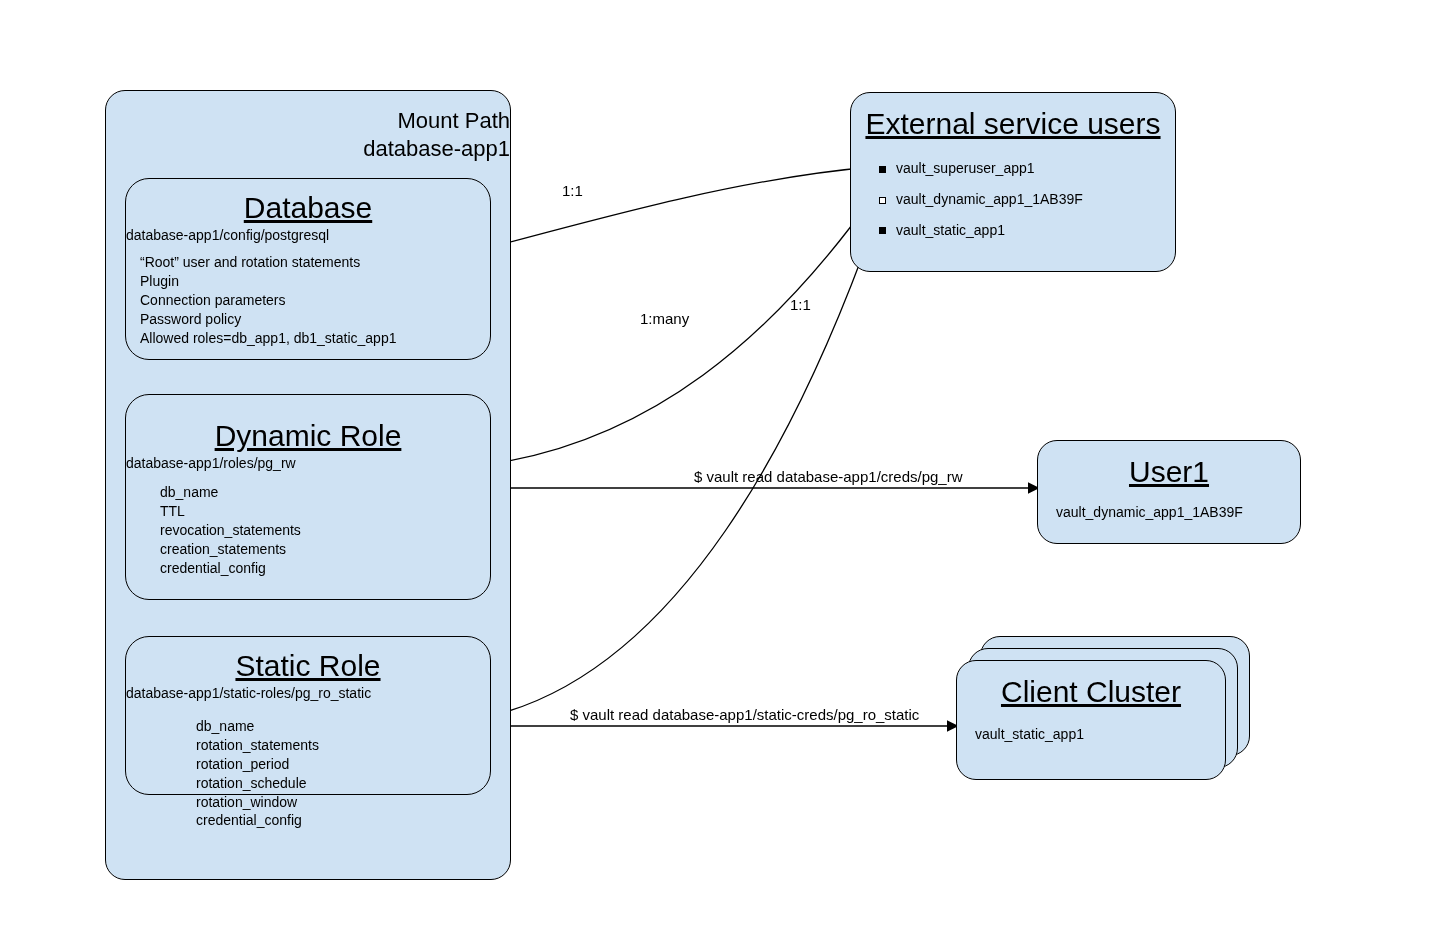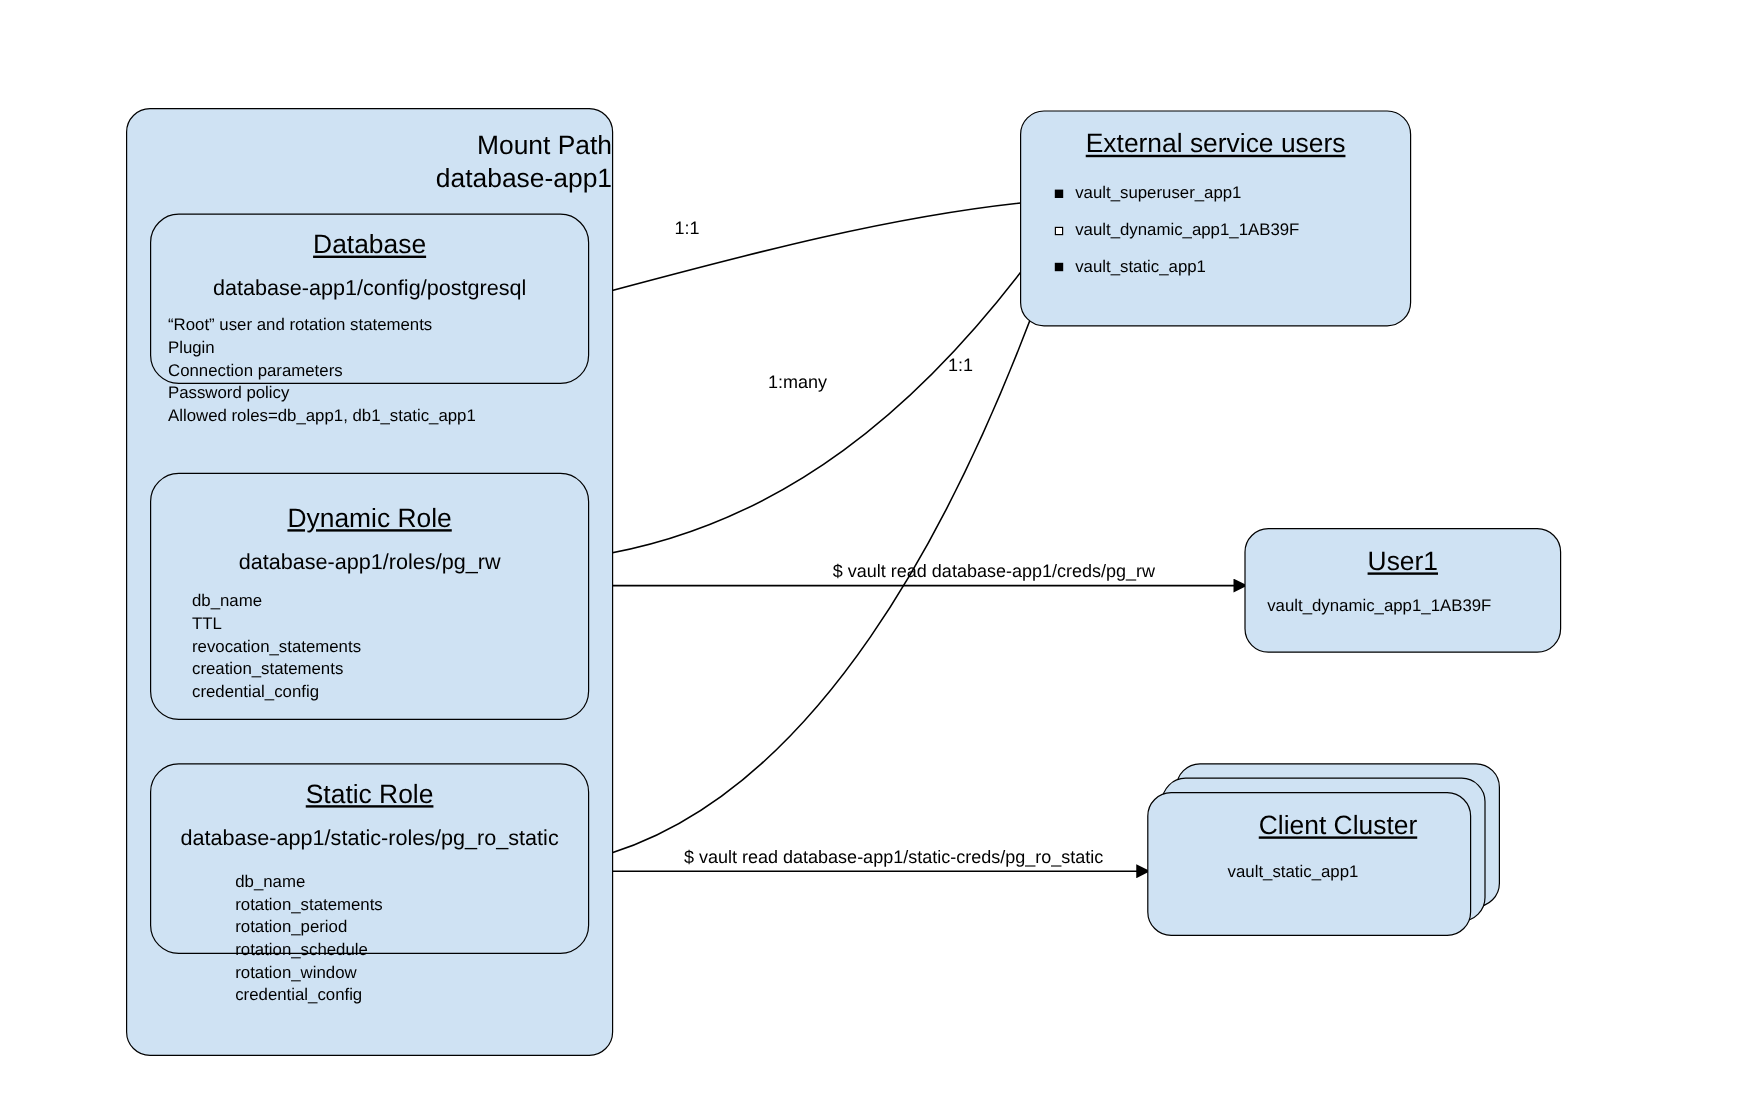--- a/index.html
+++ b/index.html
@@ -30,28 +30,28 @@
   }
   .box.inner {
     border-radius: 24px;
   }
   .title-big {
     font-size: 22px;
     text-align: right;
     line-height: 1.25;
   }
   .title-u {
-    font-size: 22px;
+    font-size: 30px;
     text-align: center;
     text-decoration: underline;
   }
   .subtitle {
-    font-size: 18px;
-    text-align: center;
-    margin-top: 13px;
+    font-size: 14px;
+    text-align: left;
+    margin-top: 2px;
   }
   .props {
     font-size: 14px;
     line-height: 1.35;
   }
   .label {
     position: absolute;
     font-size: 15px;
   }
   .cmd {
@@ -112,21 +112,21 @@
     <path d="M 491 726 L 956 726" fill="none" stroke="#000" stroke-width="1.3" marker-end="url(#arrow)"></path>
   </svg>
 
   <div class="box" style="left:105px; top:90px; width:406px; height:790px;">
     <div class="title-big" style="padding-top:16px;">
       <div>Mount Path</div>
       <div>database-app1</div>
     </div>
   </div>
 
-  <div class="box inner" style="left:125px; top:178px; width:366px; height:142px;">
+  <div class="box inner" style="left:125px; top:178px; width:366px; height:182px;">
     <div class="title-u" style="margin-top:12px;">Database</div>
     <div class="subtitle">database-app1/config/postgresql</div>
     <div class="props" style="padding:10px 14px 0 14px;">
       <div>“Root” user and rotation statements</div>
       <div>Plugin</div>
       <div>Connection parameters</div>
       <div>Password policy</div>
       <div>Allowed roles=db_app1, db1_static_app1</div>
     </div>
   </div>
@@ -166,21 +166,21 @@
   </div>
 
   <div class="box" style="left:1037px; top:440px; width:264px; height:104px;">
     <div class="title-u" style="margin-top:14px;">User1</div>
     <div class="props" style="padding:14px 0 0 18px;">vault_dynamic_app1_1AB39F</div>
   </div>
 
   <div class="stack" style="left:956px; top:636px; width:296px; height:148px;">
     <div class="layer" style="left:24px; top:0; width:270px; height:120px;"></div>
     <div class="layer" style="left:12px; top:12px; width:270px; height:120px;"></div>
-    <div class="layer" style="left:0; top:24px; width:270px; height:120px;padding-left:48px;">
+    <div class="layer" style="left:0; top:24px; width:270px; height:120px;">
       <div class="title-u" style="margin-top:14px;">Client Cluster</div>
       <div class="props" style="padding:16px 0 0 18px;">vault_static_app1</div>
     </div>
   </div>
 
   <div class="label" style="left:562px; top:182px;">1:1</div>
   <div class="label" style="left:640px; top:310px;">1:many</div>
   <div class="label" style="left:790px; top:296px;">1:1</div>
   <div class="cmd" style="left:694px; top:468px;">$ vault read database-app1/creds/pg_rw</div>
   <div class="cmd" style="left:570px; top:706px;">$ vault read database-app1/static-creds/pg_ro_static</div>

